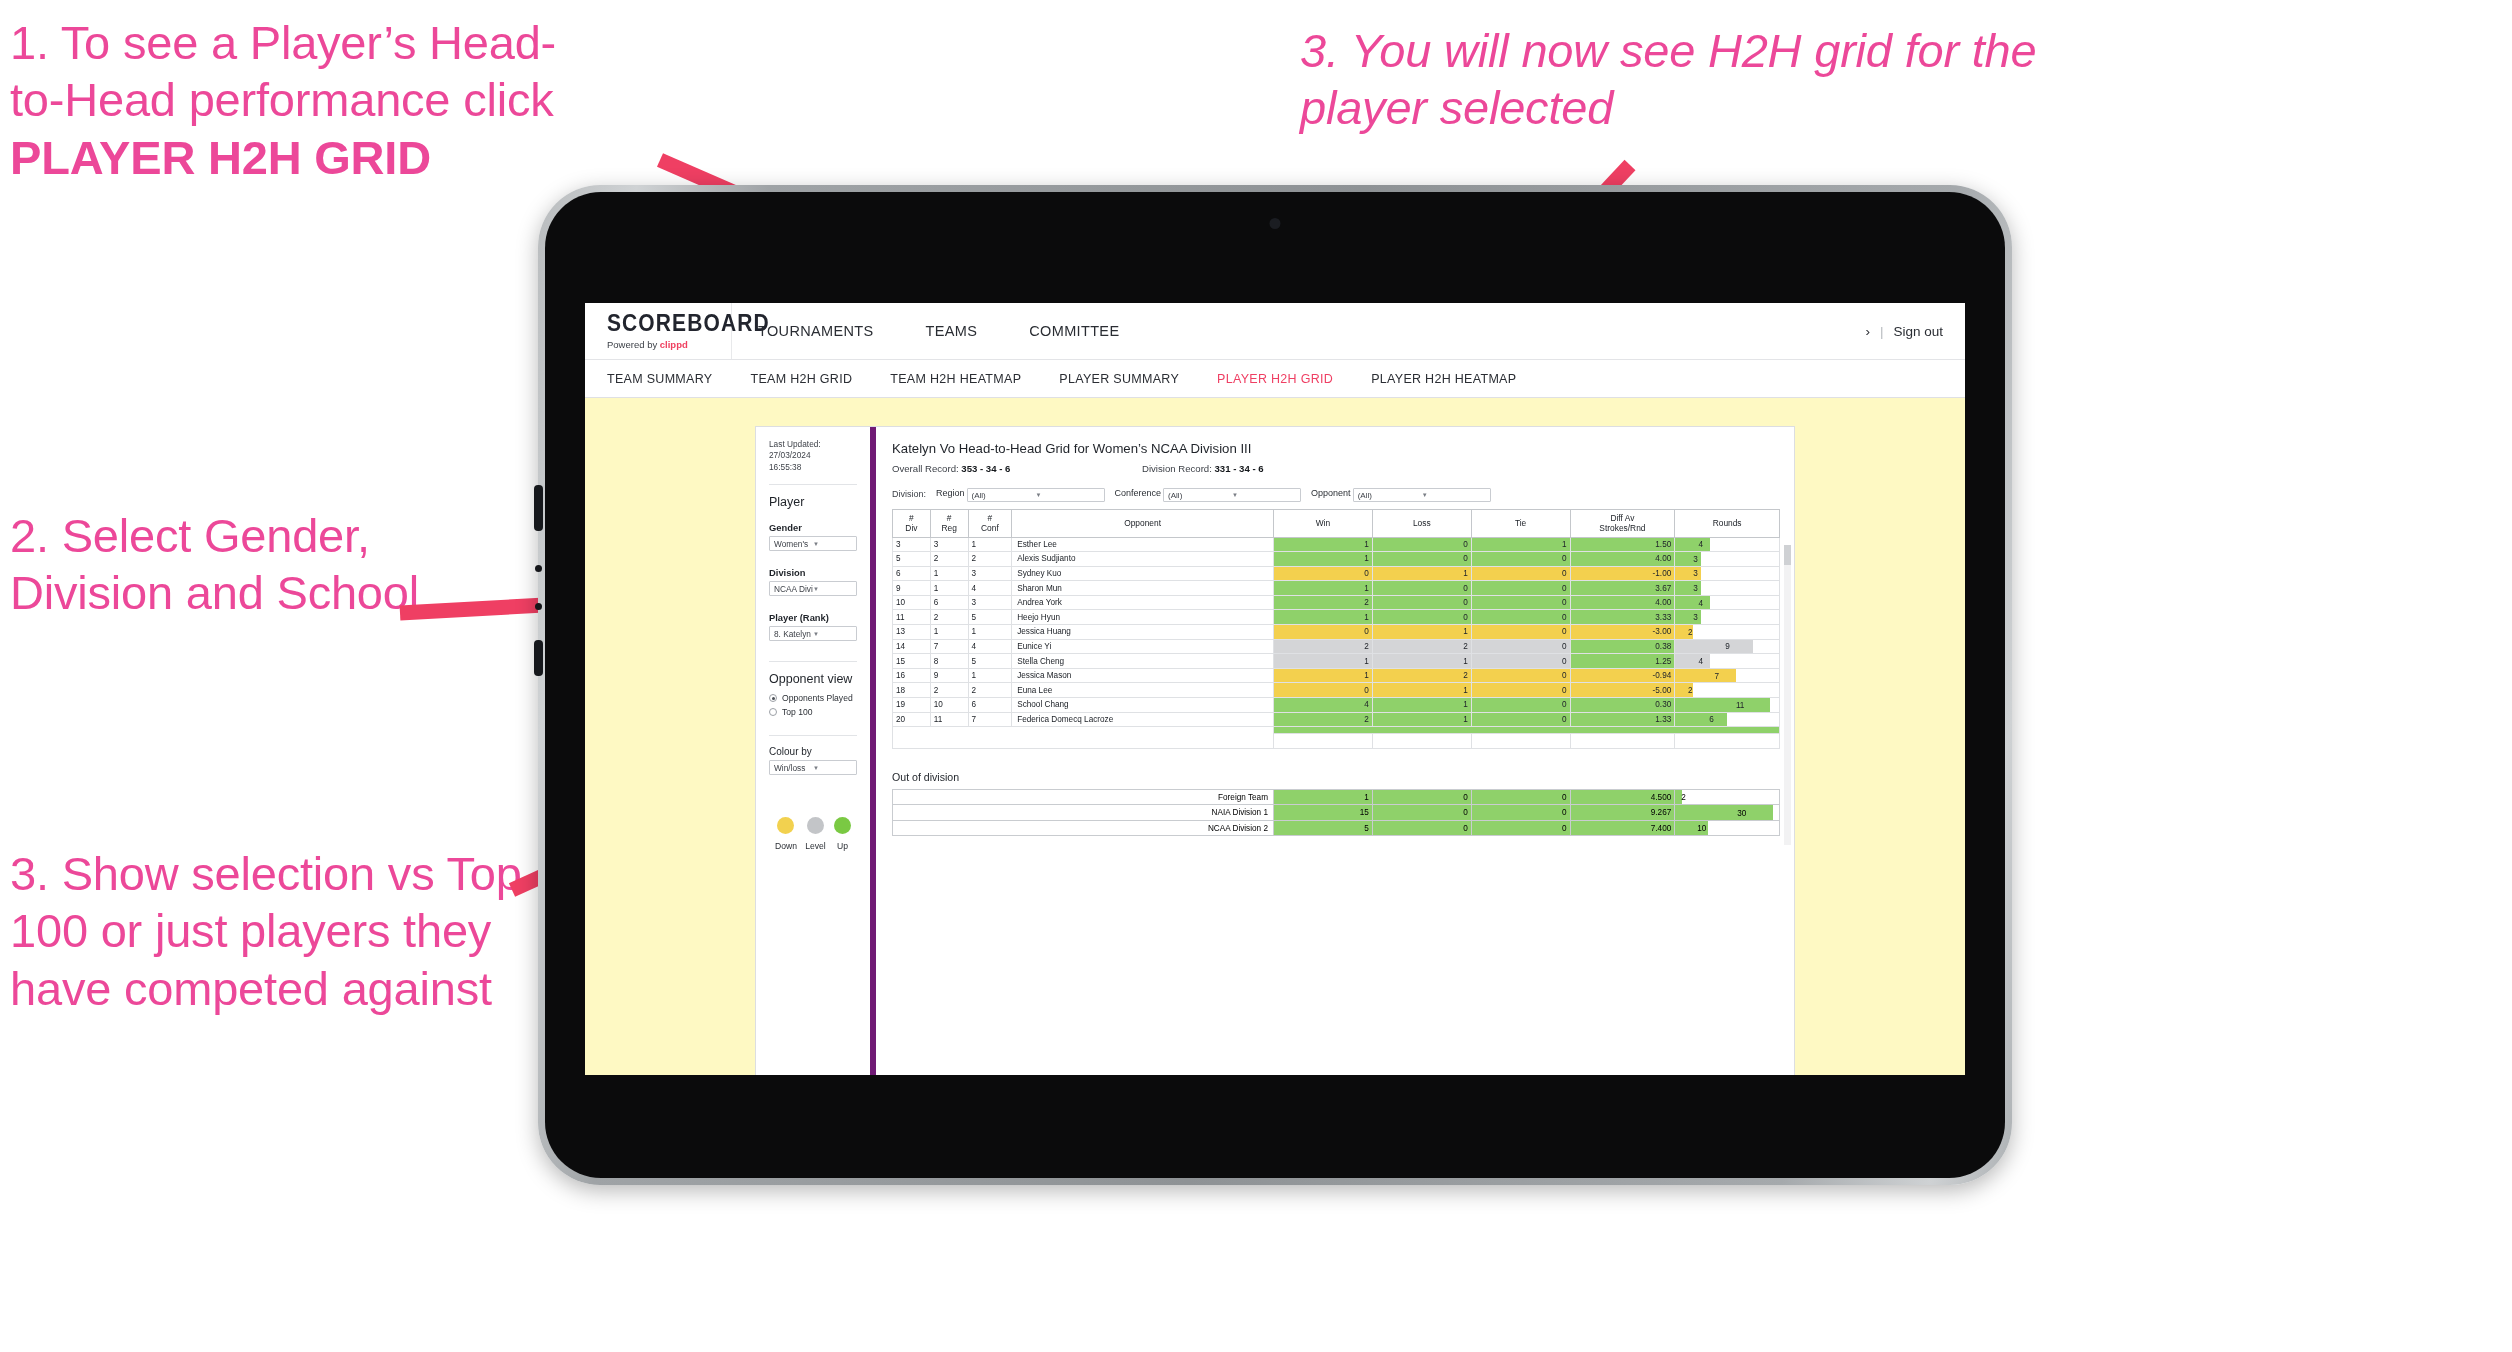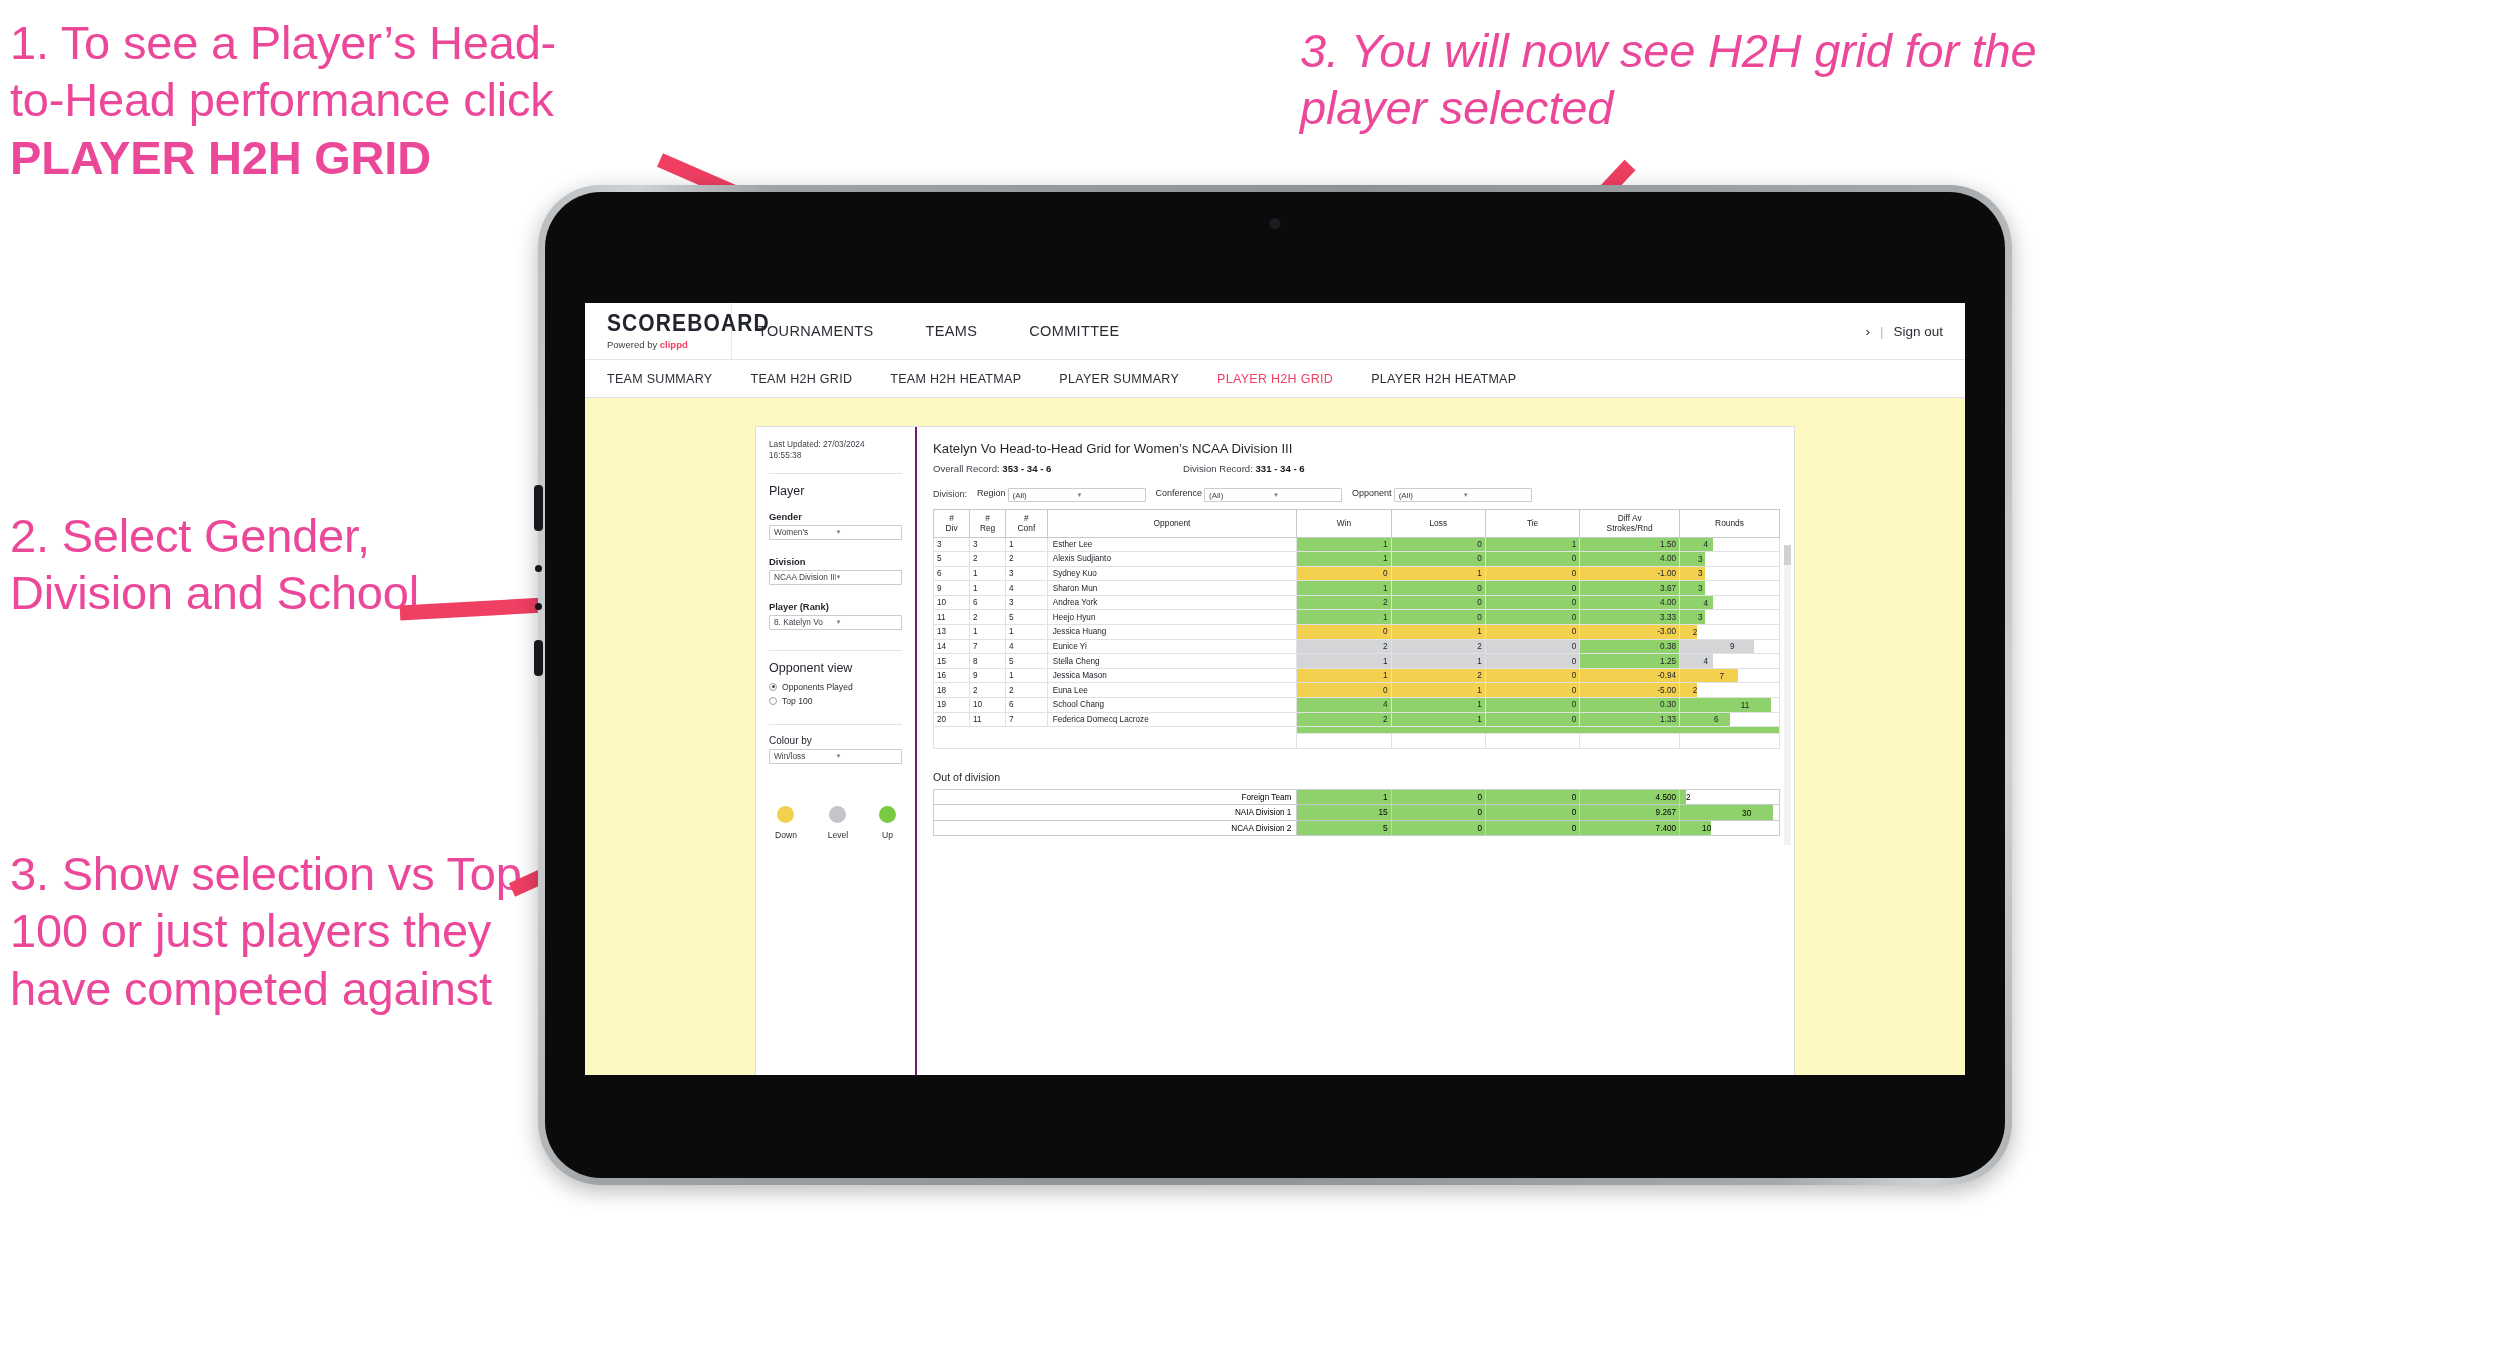--- a/index.html
+++ b/index.html
@@ -61,21 +61,21 @@
 
   
   .viz-wrap{padding:28px 0 0 0;display:flex;justify-content:center;}
   .viz{
     width:1040px;background:#fff;border:1px solid #dcdee1;box-sizing:border-box;
     display:flex;flex-direction:column;min-height:680px;
   }
   .viz-inner{display:flex;flex:1;}
 
   
-  .sidepanel{width:161px;box-sizing:border-box;padding:12px 13px 10px 13px;border-right:2px solid #701a75;}
+  .sidepanel{width:120px;box-sizing:border-box;padding:12px 13px 10px 13px;border-right:6px solid #701a75;}
   .lastupd{font-size:8.3px;color:#3f434a;line-height:1.38;}
   .hr{height:1px;background:#e2e4e7;margin:11px 0 10px;}
   .sec-title{font-size:12.5px;color:#1f2329;font-weight:400;margin:4px 0 13px;}
   .fld-label{font-size:9.4px;color:#1f2329;font-weight:bold;margin-bottom:3px;}
   .select{
     height:15px;border:1px solid #c9ccd1;background:#fff;border-radius:1px;
     display:flex;align-items:center;padding:0 4px;font-size:8.3px;color:#3b3f46;box-sizing:border-box;
   }
   .select span{flex:1;overflow:hidden;white-space:nowrap;}
   .caret{font-size:6px;color:#7a7e85;}

